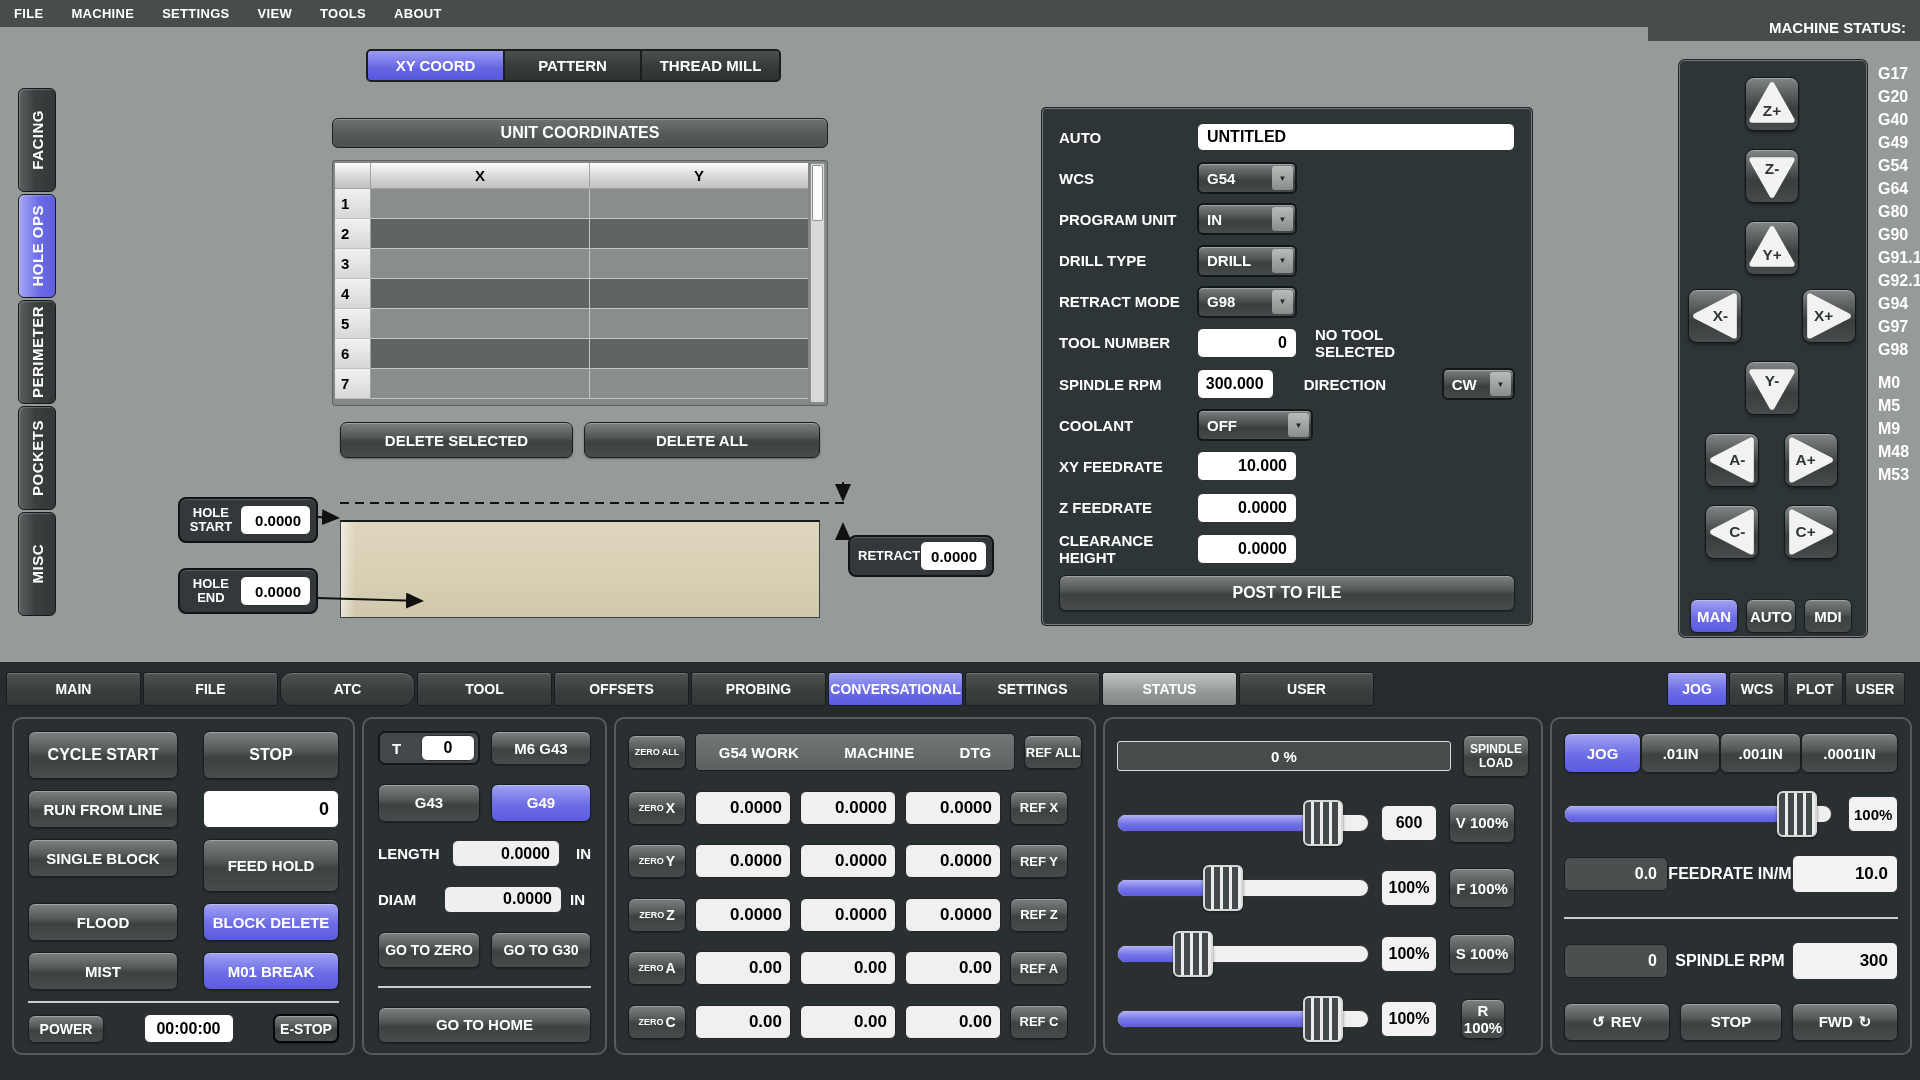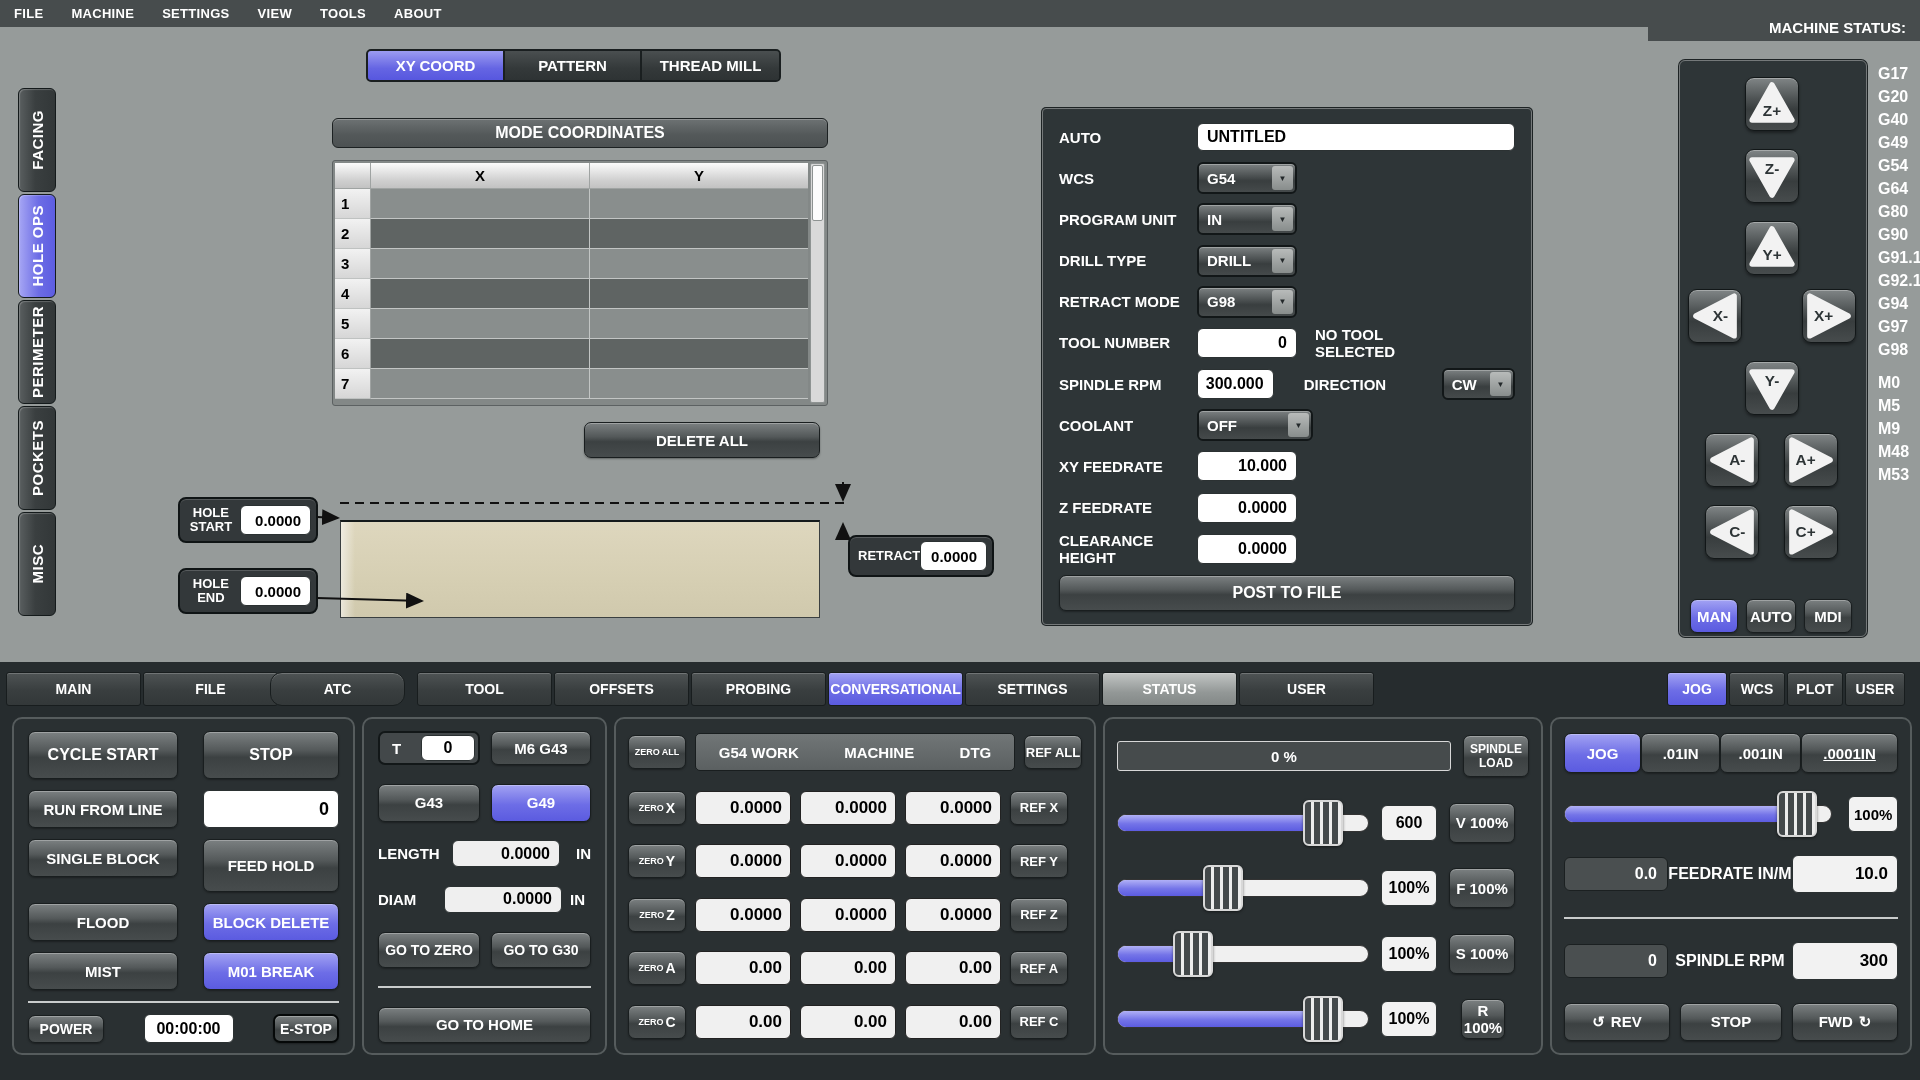--- a/index.html
+++ b/index.html
@@ -267,21 +267,21 @@
   <div class="vtab abs" style="top:512px;">
       <span>MISC</span>
     </div>
 
   <div class="mode-tabs abs">
     <div class="mtab active">XY COORD</div>
     <div class="mtab">PATTERN</div>
     <div class="mtab">THREAD MILL</div>
   </div>
 
-  <div class="dheader abs">MODE COORDINATES</div>
+  <div class="dheader abs">UNIT COORDINATES</div>
 
   <div class="dtable abs">
     <div class="dt-main">
       <div class="dt-hrow">
         <div class="dt-corner"></div>
         <div class="dt-h">X</div>
         <div class="dt-h" style="border-right:none;">Y</div>
       </div>
       <div class="dt-row odd">
         <div class="dt-num">1</div>
@@ -317,20 +317,21 @@
         <div class="dt-num">7</div>
         <div class="dt-cell"></div>
           <div class="dt-cell" style="border-right:none;"></div>
       </div>
     </div>
     <div class="dt-scroll">
       <div class="dt-thumb"></div>
     </div>
   </div>
 
+  <div class="btn del-btn abs" style="left:340px; width:233px;">DELETE SELECTED</div>
   <div class="btn del-btn abs" style="left:584px; width:236px;">DELETE ALL</div>
 
   <div class="holebox abs" style="left:178px; top:497px; width:140px; height:46px;">
     <span class="hlbl">HOLE START</span>
     <div class="winput num hval">0.0000</div>
   </div>
   <div class="holebox abs" style="left:178px; top:568px; width:140px; height:46px;">
     <span class="hlbl">HOLE END</span>
     <div class="winput num hval">0.0000</div>
   </div>
@@ -497,21 +498,21 @@
     </div>
     <div class="btn btn-blue jmode" style="left:10px; top:538px; width:48px;">MAN</div>
     <div class="btn jmode" style="left:66px; top:538px; width:50px;">AUTO</div>
     <div class="btn jmode" style="left:124px; top:538px; width:48px;">MDI</div>
   </div>
 
   <div class="bottom abs">
 
     <div class="htab" style="left:6px;">MAIN</div>
     <div class="htab" style="left:143px;">FILE</div>
-    <div class="htab" style="left:270px;border-radius:12px;">ATC</div>
+    <div class="htab" style="left:280px;border-radius:12px;">ATC</div>
     <div class="htab" style="left:417px;">TOOL</div>
     <div class="htab" style="left:554px;">OFFSETS</div>
     <div class="htab" style="left:691px;">PROBING</div>
     <div class="htab btn-blue" style="left:828px;">CONVERSATIONAL</div>
     <div class="htab" style="left:965px;">SETTINGS</div>
     <div class="htab btn-light" style="left:1102px;">STATUS</div>
     <div class="htab" style="left:1239px;">USER</div>
 
     <div class="htab btn-blue" style="left:1667px; width:60px;">JOG</div>
     <div class="htab" style="left:1729px; width:56px;">WCS</div>
@@ -684,21 +685,21 @@
         <div class="winput" style="width:56px; height:36px; justify-content:center; background:#f2f2f2;">100%</div>
         <div class="btn" style="width:44px; height:40px;margin-left:12px;">R 100%</div>
       </div>
     </div>
 
     <div class="panel" style="left:1550px; width:362px; padding:14px 12px 12px 12px; display:flex; flex-direction:column; justify-content:space-between;">
       <div style="display:flex; justify-content:space-between;">
         <div class="btn btn-blue" style="width:78px; height:40px;">JOG</div>
         <div class="btn" style="width:80px; height:40px;">.01IN</div>
         <div class="btn" style="width:82px; height:40px;">.001IN</div>
-        <div class="btn" style="width:98px; height:40px;text-decoration:underline;">.0001IN</div>
+        <div class="btn" style="width:98px; height:40px;">.0001IN</div>
       </div>
       <div style="display:flex; align-items:center; gap:16px;">
         <div class="slider" style="width:270px;">
           <div class="sfill" style="width: 87%;">
               <div class="shandle"></div>
             </div>
         </div>
         <div class="winput" style="width:50px; height:36px; justify-content:center; background:#f2f2f2; font-size:15px;">100%</div>
       </div>
       <div style="display:flex; align-items:center; justify-content:space-between;">

